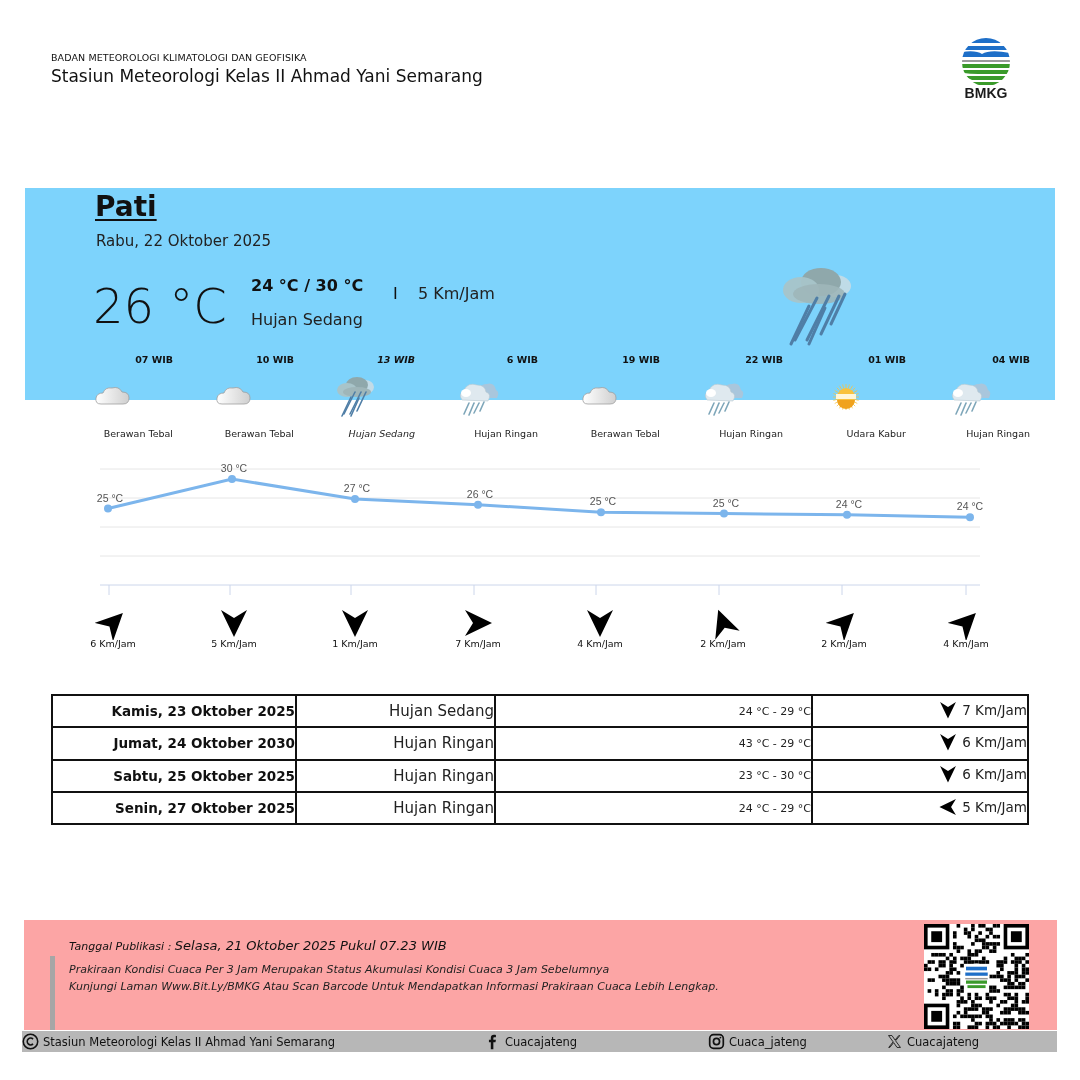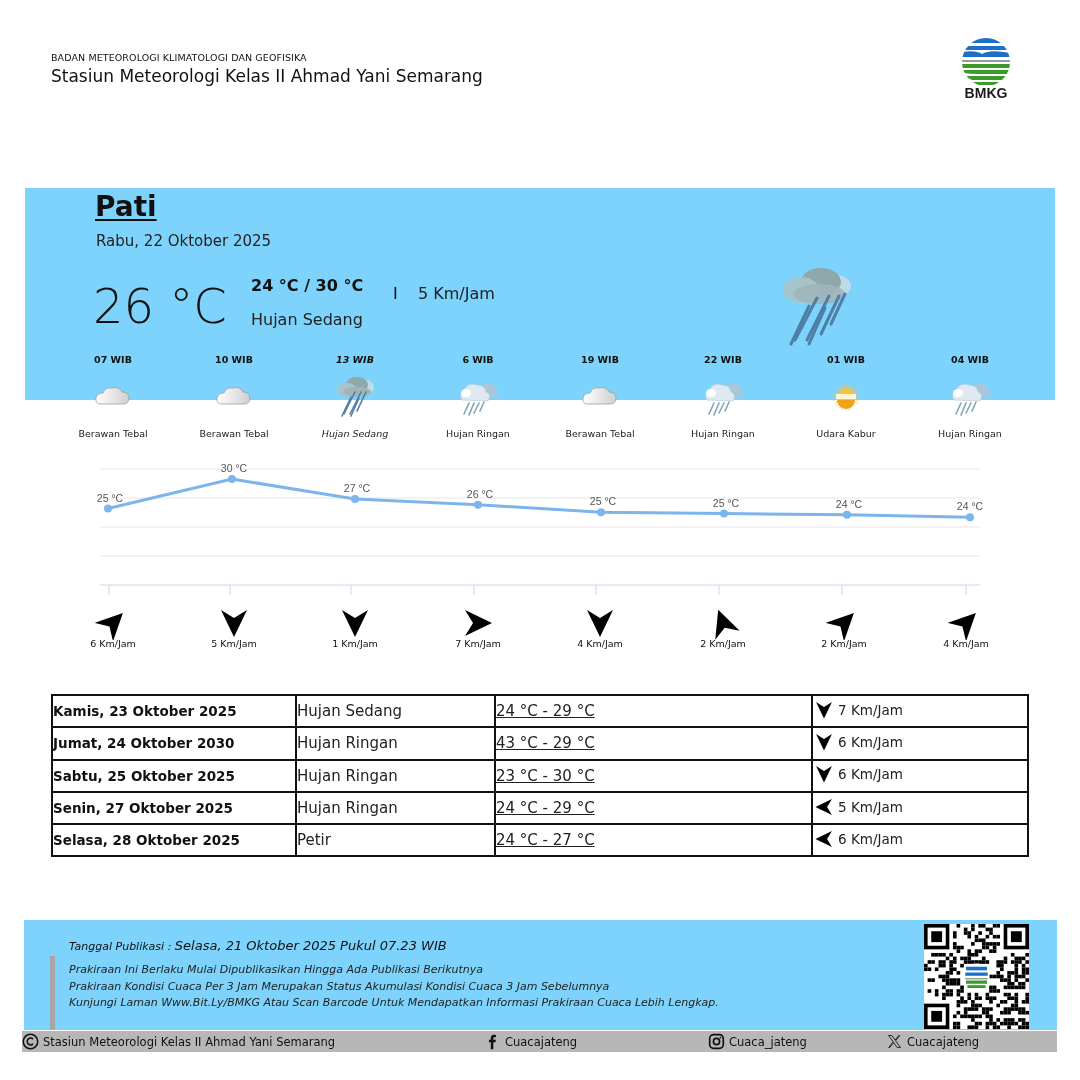--- a/index.html
+++ b/index.html
@@ -16,42 +16,42 @@
   .city { position: absolute; left: 70px; top: 2px; font-size: 28px; font-weight: 600; text-decoration: underline; text-underline-offset: 3px; color: #111; }
   .date { position: absolute; left: 71px; top: 44px; font-size: 15px; color: #222; }
   .temp-now { position: absolute; left: 68px; top: 90px; font-size: 48px; font-weight: 300; color: #111; }
   .minmax { position: absolute; left: 226px; top: 88px; font-size: 16px; font-weight: bold; color: #111; }
   .sep { position: absolute; left: 368px; top: 96px; font-size: 16px; color: #111; }
   .wind-now { position: absolute; left: 393px; top: 96px; font-size: 16px; color: #222; }
   .cond-now { position: absolute; left: 226px; top: 122px; font-size: 16px; color: #222; }
   .hero-icon { position: absolute; left: 740px; top: 72px; width: 100px; height: 92px; }
 
   .hours { position: absolute; left: 55px; top: 352px; width: 970px; height: 100px; }
-  .hour { position: absolute; top: 0; width: 120px; margin-left: -60px; text-align: center; }
+  .hour { position: absolute; top: 0; width: 120px; margin-left: -60px; text-align: right; }
   .hour .time { font-size: 9.5px; font-weight: 600; color: #111; height: 16px; line-height: 16px; }
   .hour .icon { width: 44px; height: 46px; margin: 6px auto 0; }
   .hour .cond { font-size: 9.5px; color: #222; margin-top: 8px; }
 
   .chart { position: absolute; left: 0; top: 455px; width: 1080px; height: 145px; }
 
   .winds { position: absolute; left: 0; top: 606px; width: 1080px; height: 50px; }
   .wind { position: absolute; top: 0; width: 100px; margin-left: -50px; text-align: center; }
   .wind svg { width: 36px; height: 34px; display: block; margin: 0 auto; }
   .wind .spd { font-size: 9.5px; color: #111; margin-top: -2px; }
 
   table.daily { position: absolute; left: 51px; top: 694px; width: 978px; border-collapse: collapse; }
-  table.daily td { border: 2px solid #111; height: 32.3px; text-align: left; font-size: 13.5px; color: #222; padding: 0; }
+  table.daily td { border: 2px solid #111; height: 32.3px; text-align: right; font-size: 13.5px; color: #222; padding: 0; }
   table.daily td.d { width: 244px; font-weight: 600; font-size: 13.5px; color: #111; }
   table.daily td.c { width: 199px; font-size: 15px; }
-  table.daily td.t { width: 317px; font-size: 15px; text-decoration: underline; }
+  table.daily td.t { width: 317px; font-size: 11px; }
   table.daily td.w { width: 216px; font-size: 13.5px; }
   .wcell { display: inline-flex; align-items: center; gap: 3px; }
   .wcell svg { width: 22px; height: 22px; }
 
-  .footer { position: absolute; left: 24px; top: 920px; width: 1033px; height: 110px; background: #7dd3fc; }
+  .footer { position: absolute; left: 24px; top: 920px; width: 1033px; height: 110px; background: #fca5a5; }
   .pub { position: absolute; left: 45px; top: 18px; font-size: 13px; font-style: italic; color: #111; }
   .pub .lbl { font-size: 11px; font-style: italic; }
   .bar { position: absolute; left: 26px; top: 36px; width: 5px; height: 74px; background: #a6a6a6; }
   .notes { position: absolute; left: 45px; top: 42px; font-size: 11px; font-style: italic; color: #222; line-height: 16.5px; }
   .qr { position: absolute; left: 900px; top: 4px; width: 105px; height: 105px; }
 
   .bottom { position: absolute; left: 22px; top: 1031px; width: 1035px; height: 21px; background: #b7b7b7; font-size: 11.5px; color: #111; }
   .bottom .item { position: absolute; top: 0; height: 21px; display: flex; align-items: center; gap: 4px; }
   .bottom svg { width: 17px; height: 17px; }
 </style>
@@ -394,43 +394,29 @@
         <td class="t">24 °C - 29 °C</td>
         <td class="w"><span class="wcell">
             <svg class="" viewBox="-18 -17 36 34">
               <g transform="rotate(90)">
                 <path d="M0 14 L-13 -13 L0 -5 L13 -13 Z" fill="#000"></path>
               </g>
             </svg>
             <span>5 Km/Jam</span>
           </span></td>
       </tr>
-      <tr>
-        <td class="d">Selasa, 28 Oktober 2025</td>
-        <td class="c">Petir</td>
-        <td class="t">24 °C - 27 °C</td>
-        <td class="w"><span class="wcell">
-            <svg class="" viewBox="-18 -17 36 34">
-              <g transform="rotate(90)">
-                <path d="M0 14 L-13 -13 L0 -5 L13 -13 Z" fill="#000"></path>
-              </g>
-            </svg>
-            <span>6 Km/Jam</span>
-          </span></td>
-      </tr>
     </tbody>
 </table>
 
 <div class="footer">
   <div class="pub">
     <span class="lbl">Tanggal Publikasi : </span><span>Selasa, 21 Oktober 2025 Pukul 07.23 WIB</span>
   </div>
   <div class="bar"></div>
   <div class="notes">
-    <div>Prakiraan Ini Berlaku Mulai Dipublikasikan Hingga Ada Publikasi Berikutnya</div>
     <div>Prakiraan Kondisi Cuaca Per 3 Jam Merupakan Status Akumulasi Kondisi Cuaca 3 Jam Sebelumnya</div>
     <div>Kunjungi Laman Www.Bit.Ly/BMKG Atau Scan Barcode Untuk Mendapatkan Informasi Prakiraan Cuaca Lebih Lengkap.</div>
   </div>
   <svg class="qr" id="qr" viewBox="0 0 29 29">
       <rect x="0" y="0" width="29" height="29" fill="#fff"></rect>
       <rect x="9" y="0" width="1" height="1" fill="#000"></rect>
       <rect x="13" y="0" width="1" height="1" fill="#000"></rect>
       <rect x="15" y="0" width="1" height="1" fill="#000"></rect>
       <rect x="16" y="0" width="1" height="1" fill="#000"></rect>
       <rect x="19" y="0" width="1" height="1" fill="#000"></rect>

